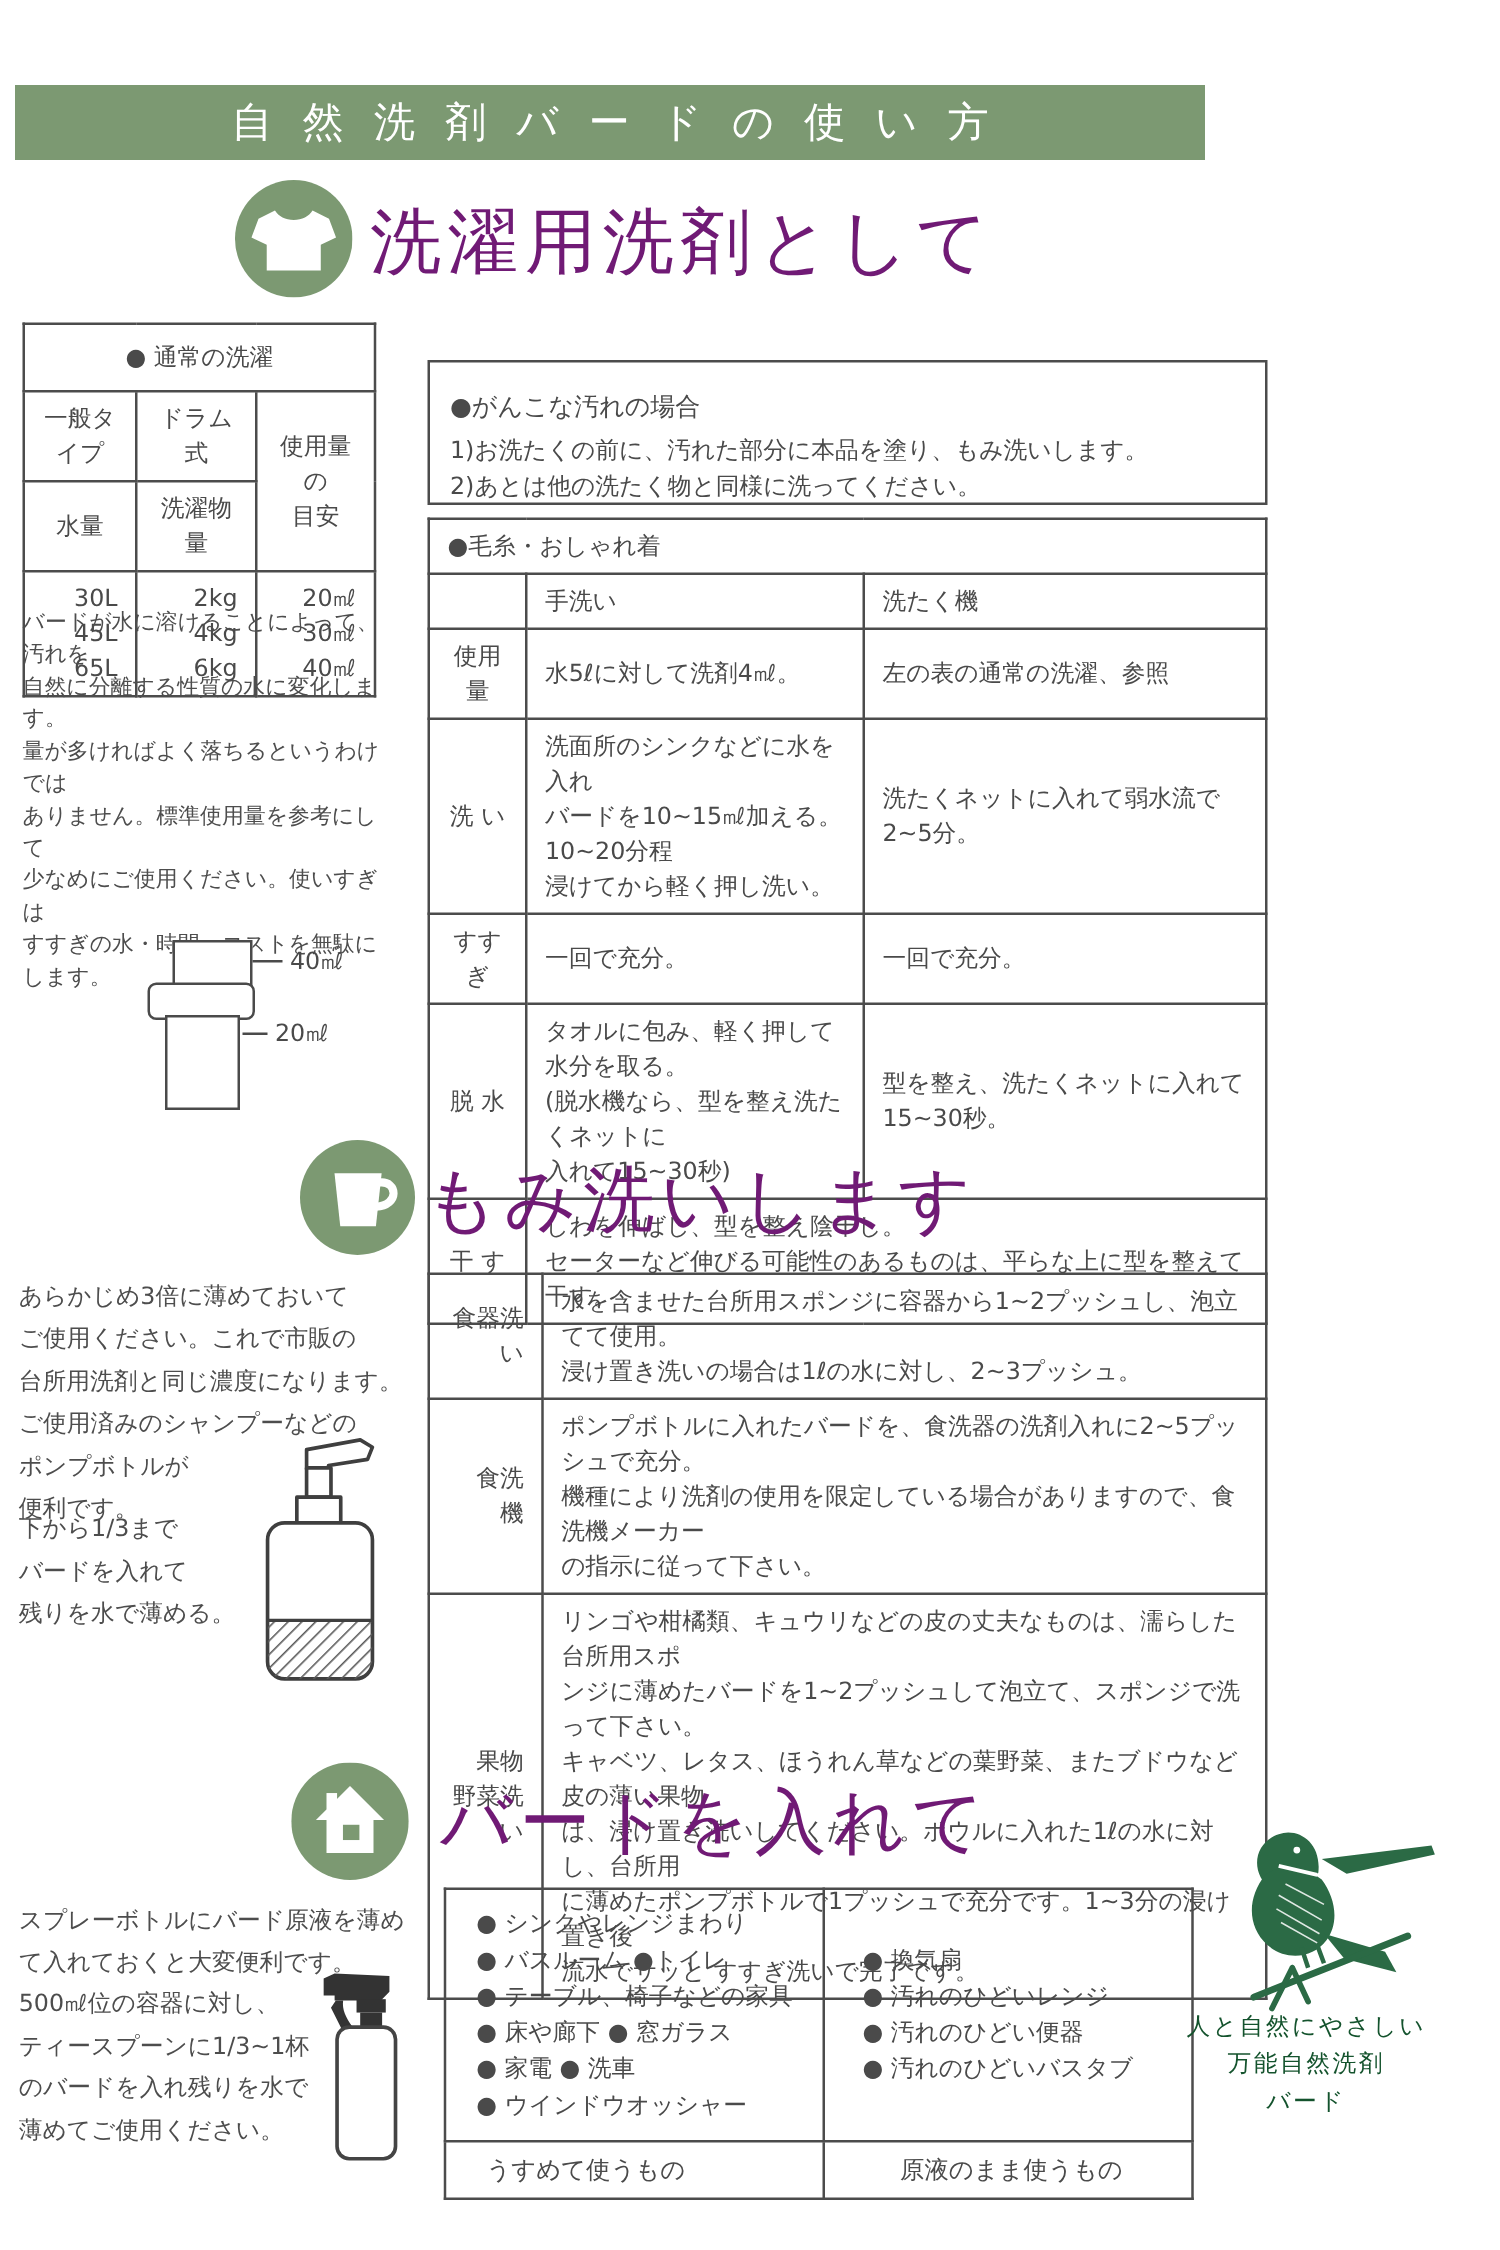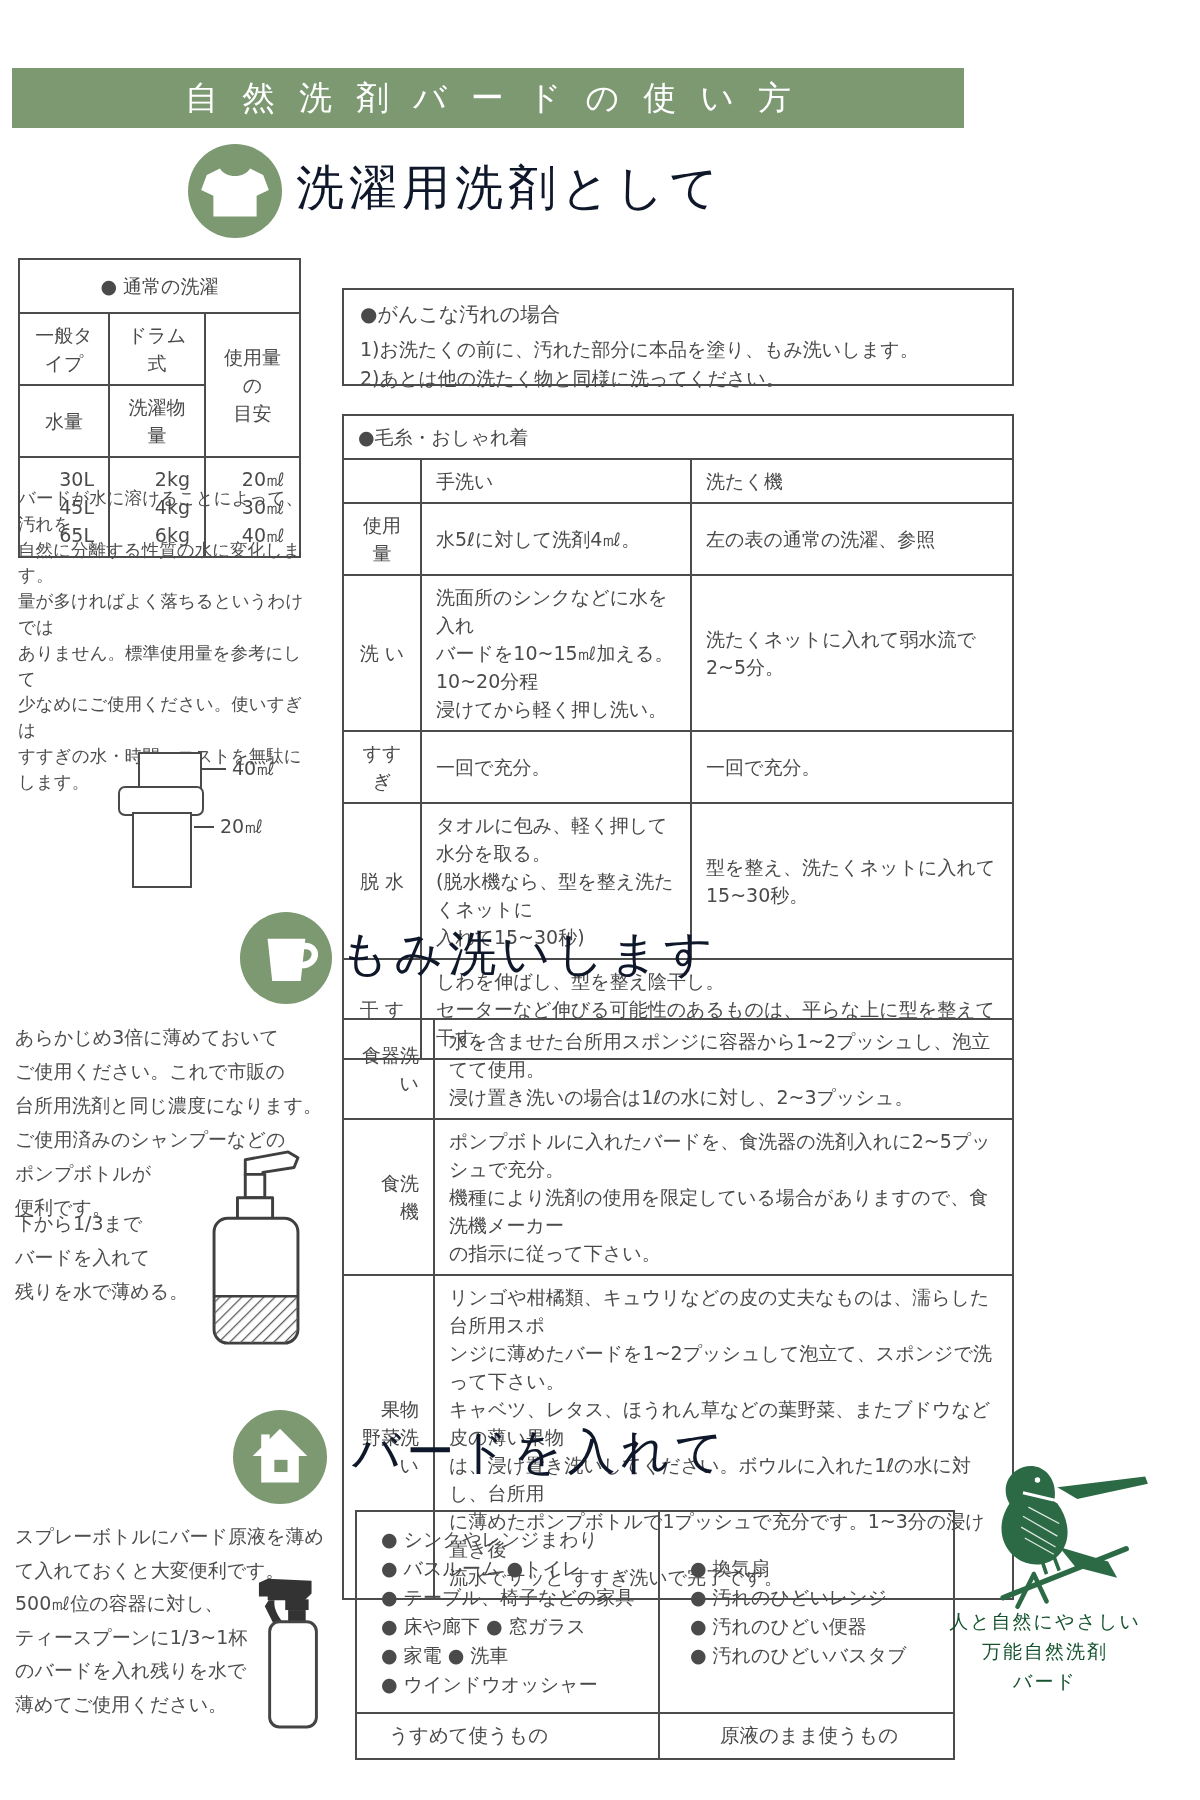--- a/index.html
+++ b/index.html
@@ -14,42 +14,42 @@
   
   .header-bar {
     left:12px; top:68px; width:952px; height:60px; background:#7c9972;
     display:flex; align-items:center; justify-content:center;
   }
   .header-bar .t {
     color:#ffffff; font-size:33px; letter-spacing:24px; padding-left:24px; white-space:nowrap;
   }
 
   
-  .sec-title { color:#0f172a; font-size:48px; letter-spacing:5px; white-space:nowrap; }
+  .sec-title { color:#701a75; font-size:57px; letter-spacing:5px; white-space:nowrap; }
   .sec-icon svg { display:block; }
 
   
   table.grid { border-collapse:collapse; table-layout:fixed; width:100%; }
   table.grid td { border:2px solid #4c4c4c; font-size:19px; line-height:28px; color:#4a4a4a; padding:7px 14px; vertical-align:middle; }
 
   
   .nw-wrap { left:18px; top:258px; width:281px; }
   .nw-title { text-align:center; font-size:20px; height:38px; padding:4px 2px; }
   .nw-head { text-align:center; font-size:18px; padding:4px 2px; height:30px; }
   .nw-data { text-align:right; font-size:20px; line-height:36px; padding:12px 2px; color:#434343; }
 
   .laundry-note { left:18px; top:486px; width:292px; font-size:17.5px; line-height:25.8px; color:#4d4d4d; }
 
   
   .capline { border-top:2px solid #4a4a4a; }
   .capbox  { border:2px solid #4a4a4a; background:#fff; }
   .caplabel{ font-size:19px; color:#4a4a4a; }
 
   
-  .stub-box { left:342px; top:288px; width:672px; border:2px solid #4c4c4c; padding:11px 16px 10px 16px; box-sizing:border-box; height:98px; }
+  .stub-box { left:342px; top:288px; width:672px; border:2px solid #4c4c4c; padding:22px 16px 10px 16px; box-sizing:border-box; height:116px; }
   .box-title { font-size:20px; color:#4a4a4a; margin-bottom:7px; }
   .stub-steps { font-size:19px; line-height:28.5px; color:#4a4a4a; }
 
   
   .wool-wrap { left:342px; top:414px; width:672px; }
   .wool-head-row td { font-size:19px; }
   .kitchen-wrap { left:342px; top:1018px; width:672px; }
   .kitchen-wrap td { line-height:27px; }
   td.lab { text-align:center; padding:7px 4px; }
   td.lab-left { text-align:right; padding:7px 2px 7px 10px; }

